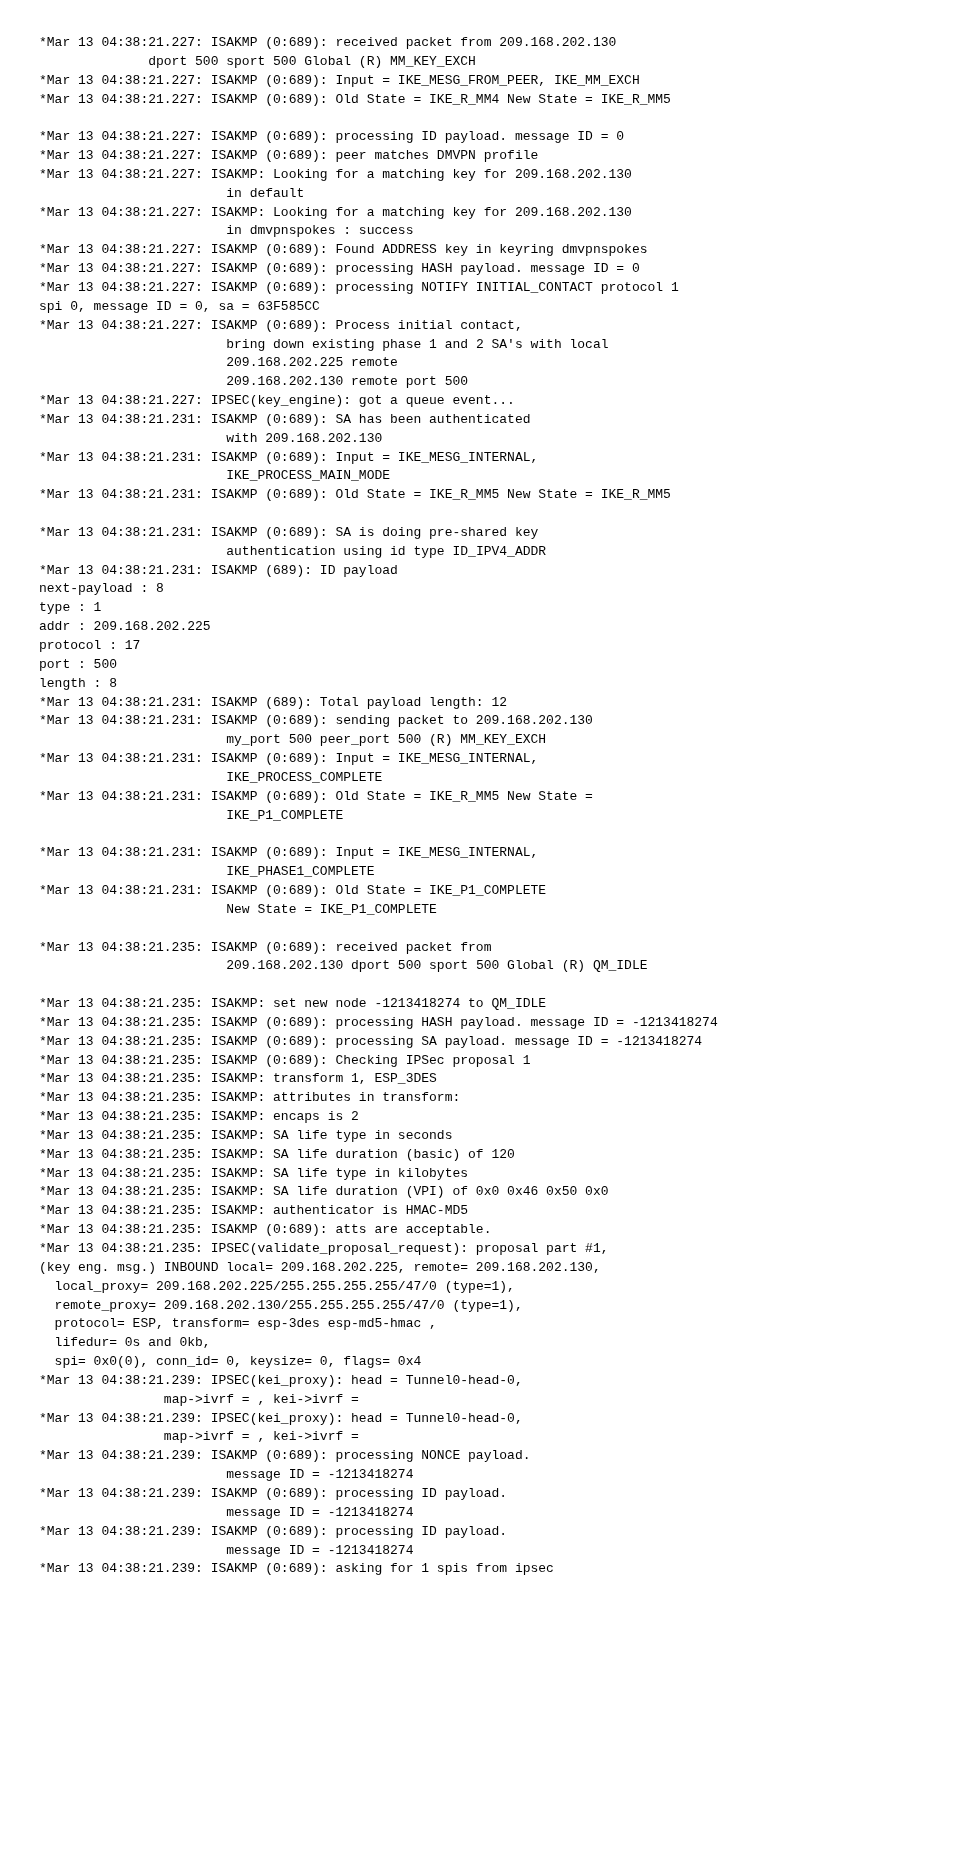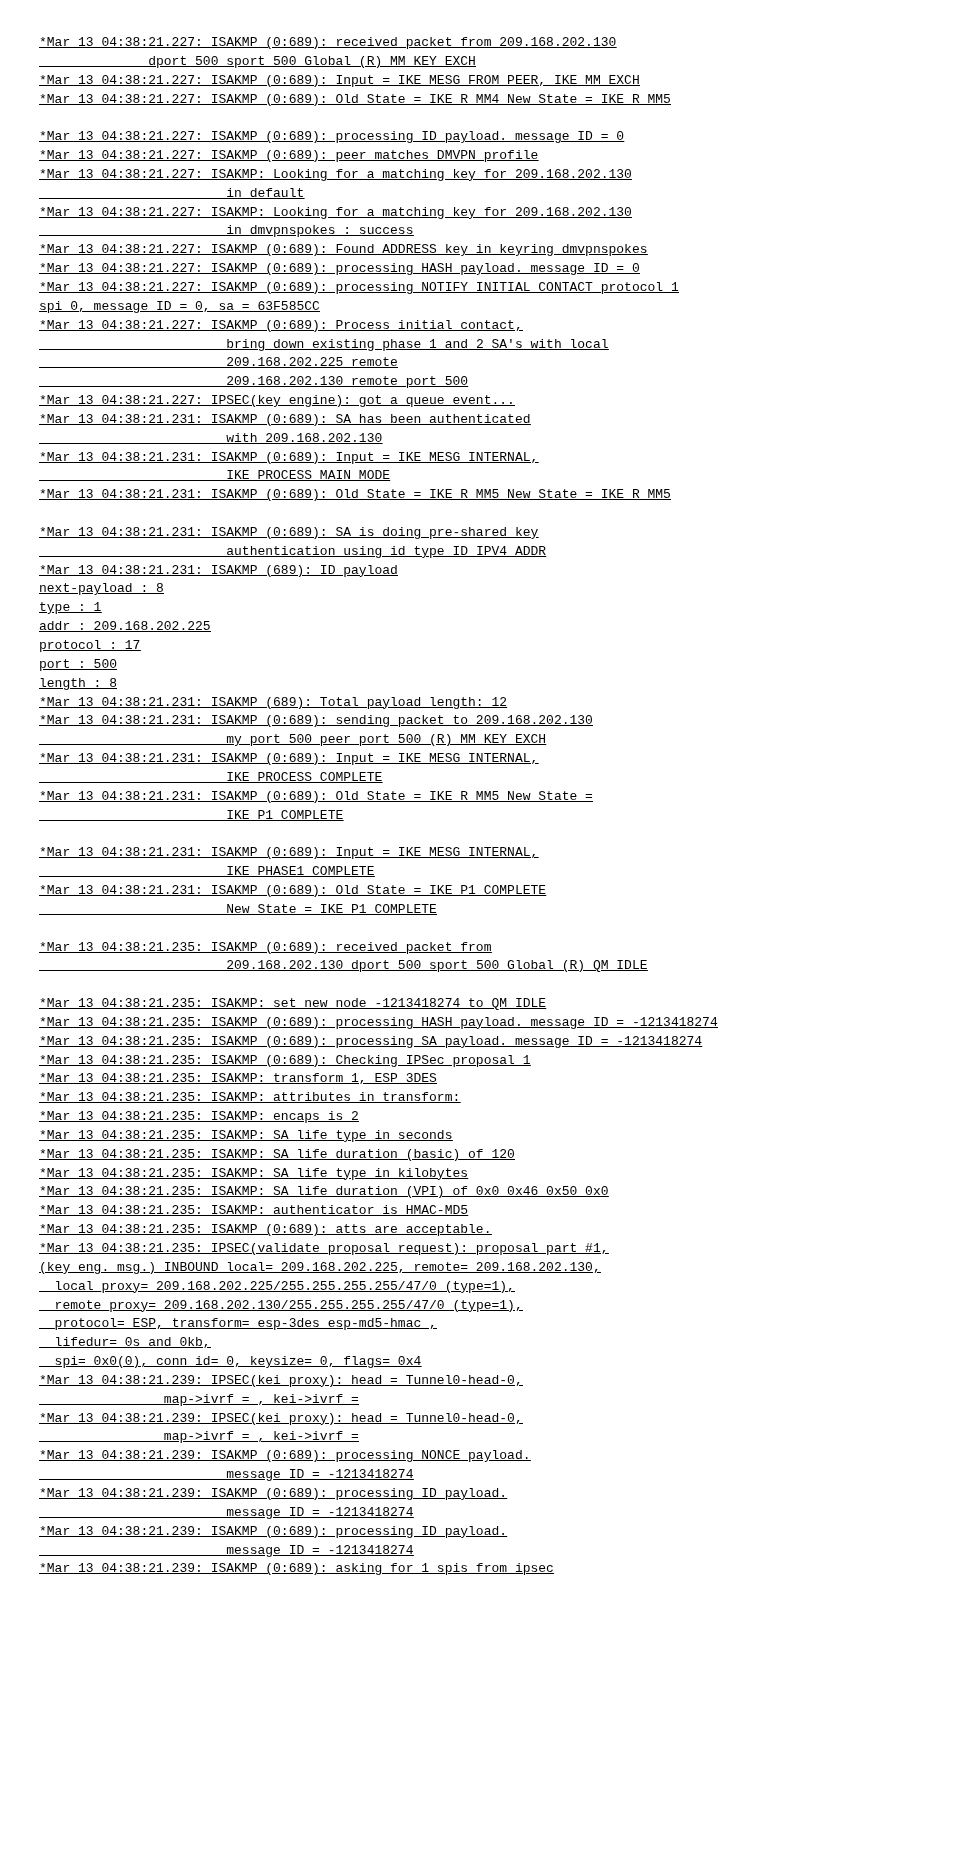--- a/index.html
+++ b/index.html
@@ -1,19 +1,18 @@
 <!DOCTYPE html>
 <html><head>
   <meta charset="utf-8">
   <style>
     * {
       margin: 8px;
       padding: 0;
       box-sizing: border-box;
-      text-decoration: underline;
     }
     body {
       background-color: #ffffff;
       font-family: 'Courier New', Courier, monospace;
       font-size: 13px;
       color: #000000;
       width: 960px;
       min-height: 1853px;
       padding: 10px 15px;
       line-height: 1.45;

